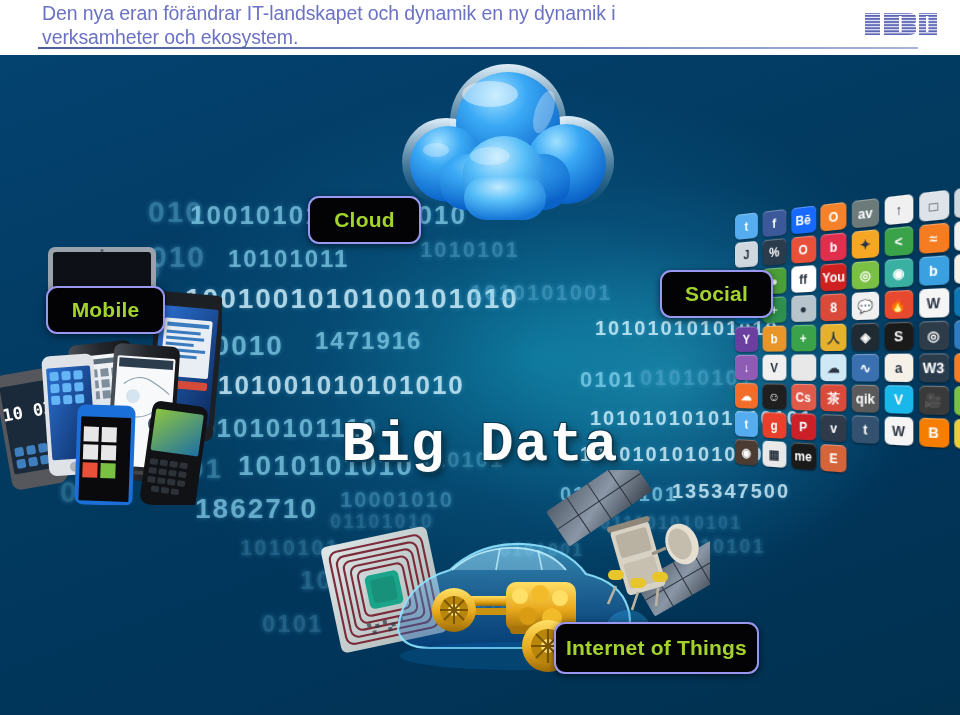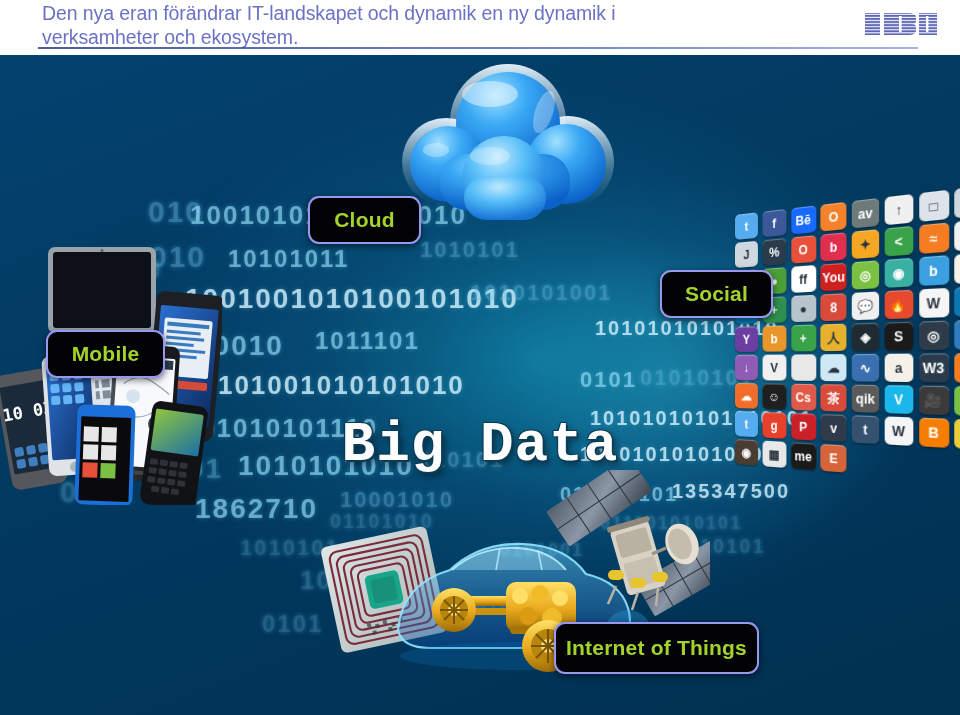--- a/index.html
+++ b/index.html
@@ -197,21 +197,21 @@
     font-family: "Liberation Sans", sans-serif;
     font-weight: 700;
     font-size: 21px;
     letter-spacing: .2px;
     box-shadow: 0 2px 7px rgba(0,0,0,.55);
     z-index: 25;
     white-space: nowrap;
   }
 
   #label-cloud  { left: 308px; top: 141px; width: 113px; height: 48px; }
-  #label-mobile { left: 46px;  top: 231px; width: 119px; height: 48px; margin-top: 44px; }
+  #label-mobile { left: 46px;  top: 231px; width: 119px; height: 48px; }
   #label-social { left: 660px; top: 215px; width: 113px; height: 48px; }
   #label-iot    { left: 554px; top: 567px; width: 205px; height: 52px; }
 
 </style>
 </head>
 <body>
 
 <div id="slide">
 
   <div id="header">
@@ -249,21 +249,21 @@
 
     <div class="binary-layer" id="binary-layer">
         <div class="bin dim" style="left: 148px; top: 140px; font-size: 30px;">010</div>
         <div class="bin " style="left: 190px; top: 145px; font-size: 26px;">10010101011101010</div>
         <div class="bin dim" style="left: 150px; top: 185px; font-size: 30px;">010</div>
         <div class="bin " style="left: 228px; top: 190px; font-size: 24px;">10101011</div>
         <div class="bin dim" style="left: 420px; top: 182px; font-size: 22px;">1010101</div>
         <div class="bin bright" style="left: 185px; top: 228px; font-size: 28px;">1001001010100101010</div>
         <div class="bin dim" style="left: 470px; top: 225px; font-size: 22px;">1010101001</div>
         <div class="bin " style="left: 196px; top: 275px; font-size: 28px;">10010</div>
-        <div class="bin " style="left: 315px; top: 272px; font-size: 24px;">1011101</div>
+        <div class="bin " style="left: 315px; top: 272px; font-size: 24px;">1471916</div>
         <div class="bin bright" style="left: 595px; top: 262px; font-size: 20px;">10101010101010</div>
         <div class="bin bright" style="left: 185px; top: 315px; font-size: 26px;">10101001010101010</div>
         <div class="bin " style="left: 580px; top: 312px; font-size: 22px;">0101</div>
         <div class="bin dim" style="left: 640px; top: 310px; font-size: 22px;">01010101</div>
         <div class="bin " style="left: 200px; top: 358px; font-size: 26px;">01010101110</div>
         <div class="bin bright" style="left: 590px; top: 352px; font-size: 20px;">10101010101010101</div>
         <div class="bin dim" style="left: 188px; top: 398px; font-size: 28px;">01</div>
         <div class="bin " style="left: 238px; top: 395px; font-size: 28px;">1010101010</div>
         <div class="bin dim" style="left: 420px; top: 392px; font-size: 22px;">110101</div>
         <div class="bin bright" style="left: 580px; top: 388px; font-size: 20px;">10101010101010</div>

